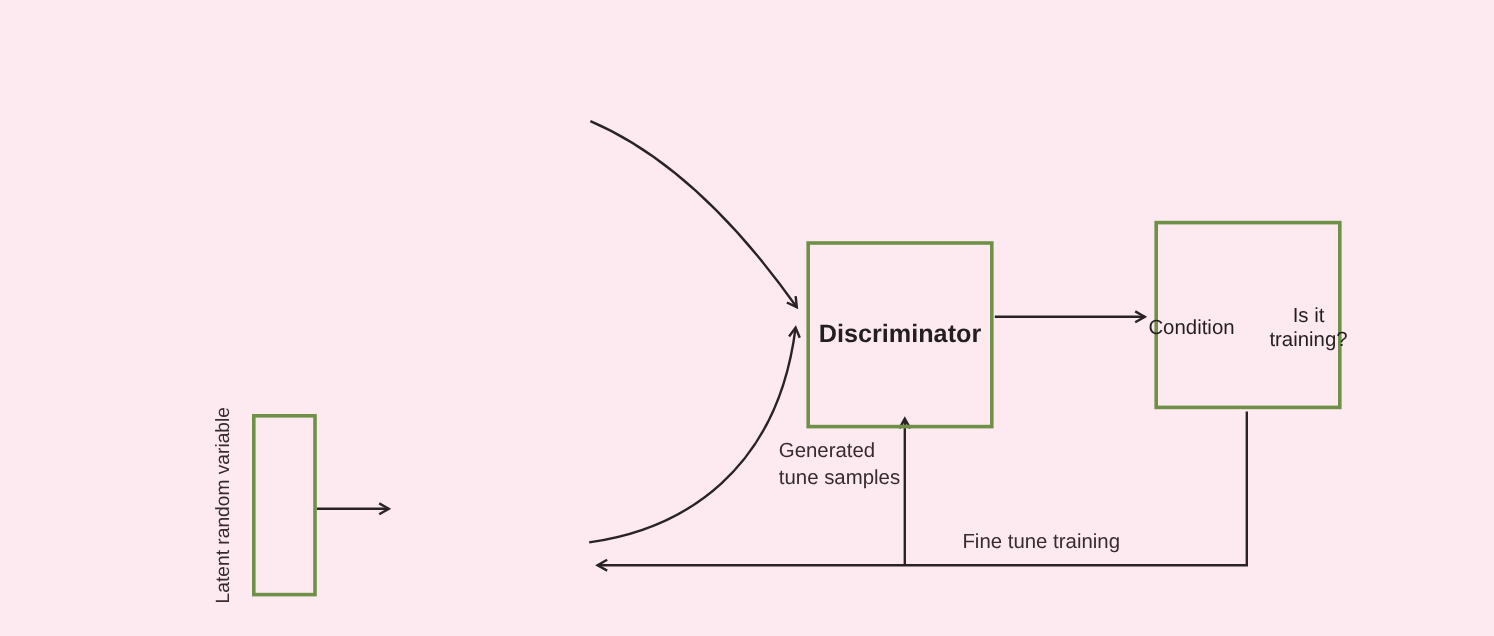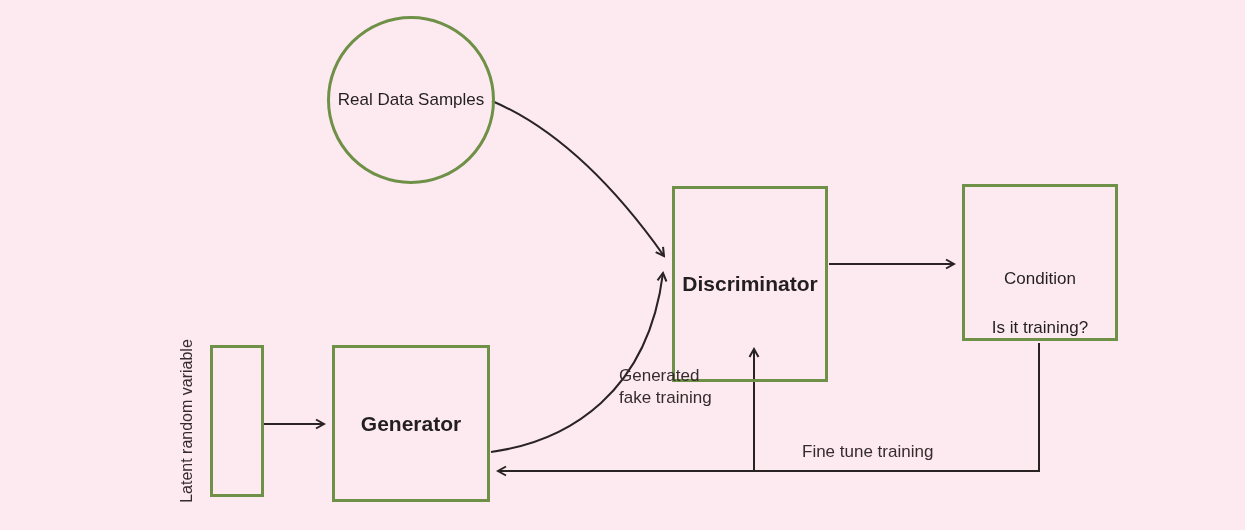--- a/index.html
+++ b/index.html
@@ -26,26 +26,26 @@
     border:3px solid var(--green);
     display:flex;align-items:center;justify-content:center;
     text-align:center;
   }
   .node-circle{
     left:327px;top:16px;width:168px;height:168px;
     border-radius:50%;
     font-size:17px;
   }
   .node-discriminator{
-    left:672px;top:186px;width:156px;height:196px;
+    left:672px;top:201px;width:156px;height:156px;
     font-weight:bold;font-size:21px;
   }
   .node-condition{
     left:962px;top:184px;width:156px;height:157px;
-    flex-direction:column;justify-content:flex-end;
+    justify-content:center;
     padding-top:21px;gap:29px;
     font-size:17px;
   }
   .node-generator{
     left:332px;top:345px;width:158px;height:157px;
     font-weight:bold;font-size:21px;
   }
   .node-latent{
     left:210px;top:345px;width:54px;height:152px;
   }
@@ -54,21 +54,21 @@
     transform:rotate(-90deg);
     text-align:center;font-size:16px;line-height:20px;
     color:var(--label);
     white-space:nowrap;
   }
   .edge-label{
     position:absolute;
     font-size:17px;color:var(--label);
   }
   .label-fake{
-    left:619px;top:365px;line-height:22px;text-align:left;
+    left:649px;top:365px;line-height:22px;text-align:left;
   }
   .label-finetune{
     left:802px;top:442px;white-space:nowrap;
   }
 </style>
 </head>
 <body>
 
 <div class="canvas">
 
@@ -79,41 +79,35 @@
       </marker>
     </defs>
     <path d="M 264 424 H 324" marker-end="url(#arrow)"></path>
     <path d="M 492 101 Q 581 139 664 256" marker-end="url(#arrow)"></path>
     <path d="M 491 452 C 570 441 648 392 663 273" marker-end="url(#arrow)"></path>
     <path d="M 829 264 H 954" marker-end="url(#arrow)"></path>
     <path d="M 1039 343 V 471 H 498" marker-end="url(#arrow)"></path>
     <path d="M 754 471 V 349" marker-end="url(#arrow)"></path>
   </svg>
 
-  <div class="node node-circle">
-    <span>Real Data Samples</span>
-  </div>
 
   <div class="node node-discriminator">
     <span>Discriminator</span>
   </div>
 
   <div class="node node-condition">
     <span>Condition</span>
     <span>Is it training?</span>
   </div>
 
   <div class="node node-latent"></div>
 
-  <div class="node node-generator">
-    <span>Generator</span>
-  </div>
 
   <div class="latent-label">Latent random variable</div>
 
   <div class="edge-label label-fake">
     <div>Generated</div>
-    <div>fake training</div>
+    <div>tune samples</div>
   </div>
 
   <div class="edge-label label-finetune">Fine tune training</div>
 
 </div>
 
 </body></html>

